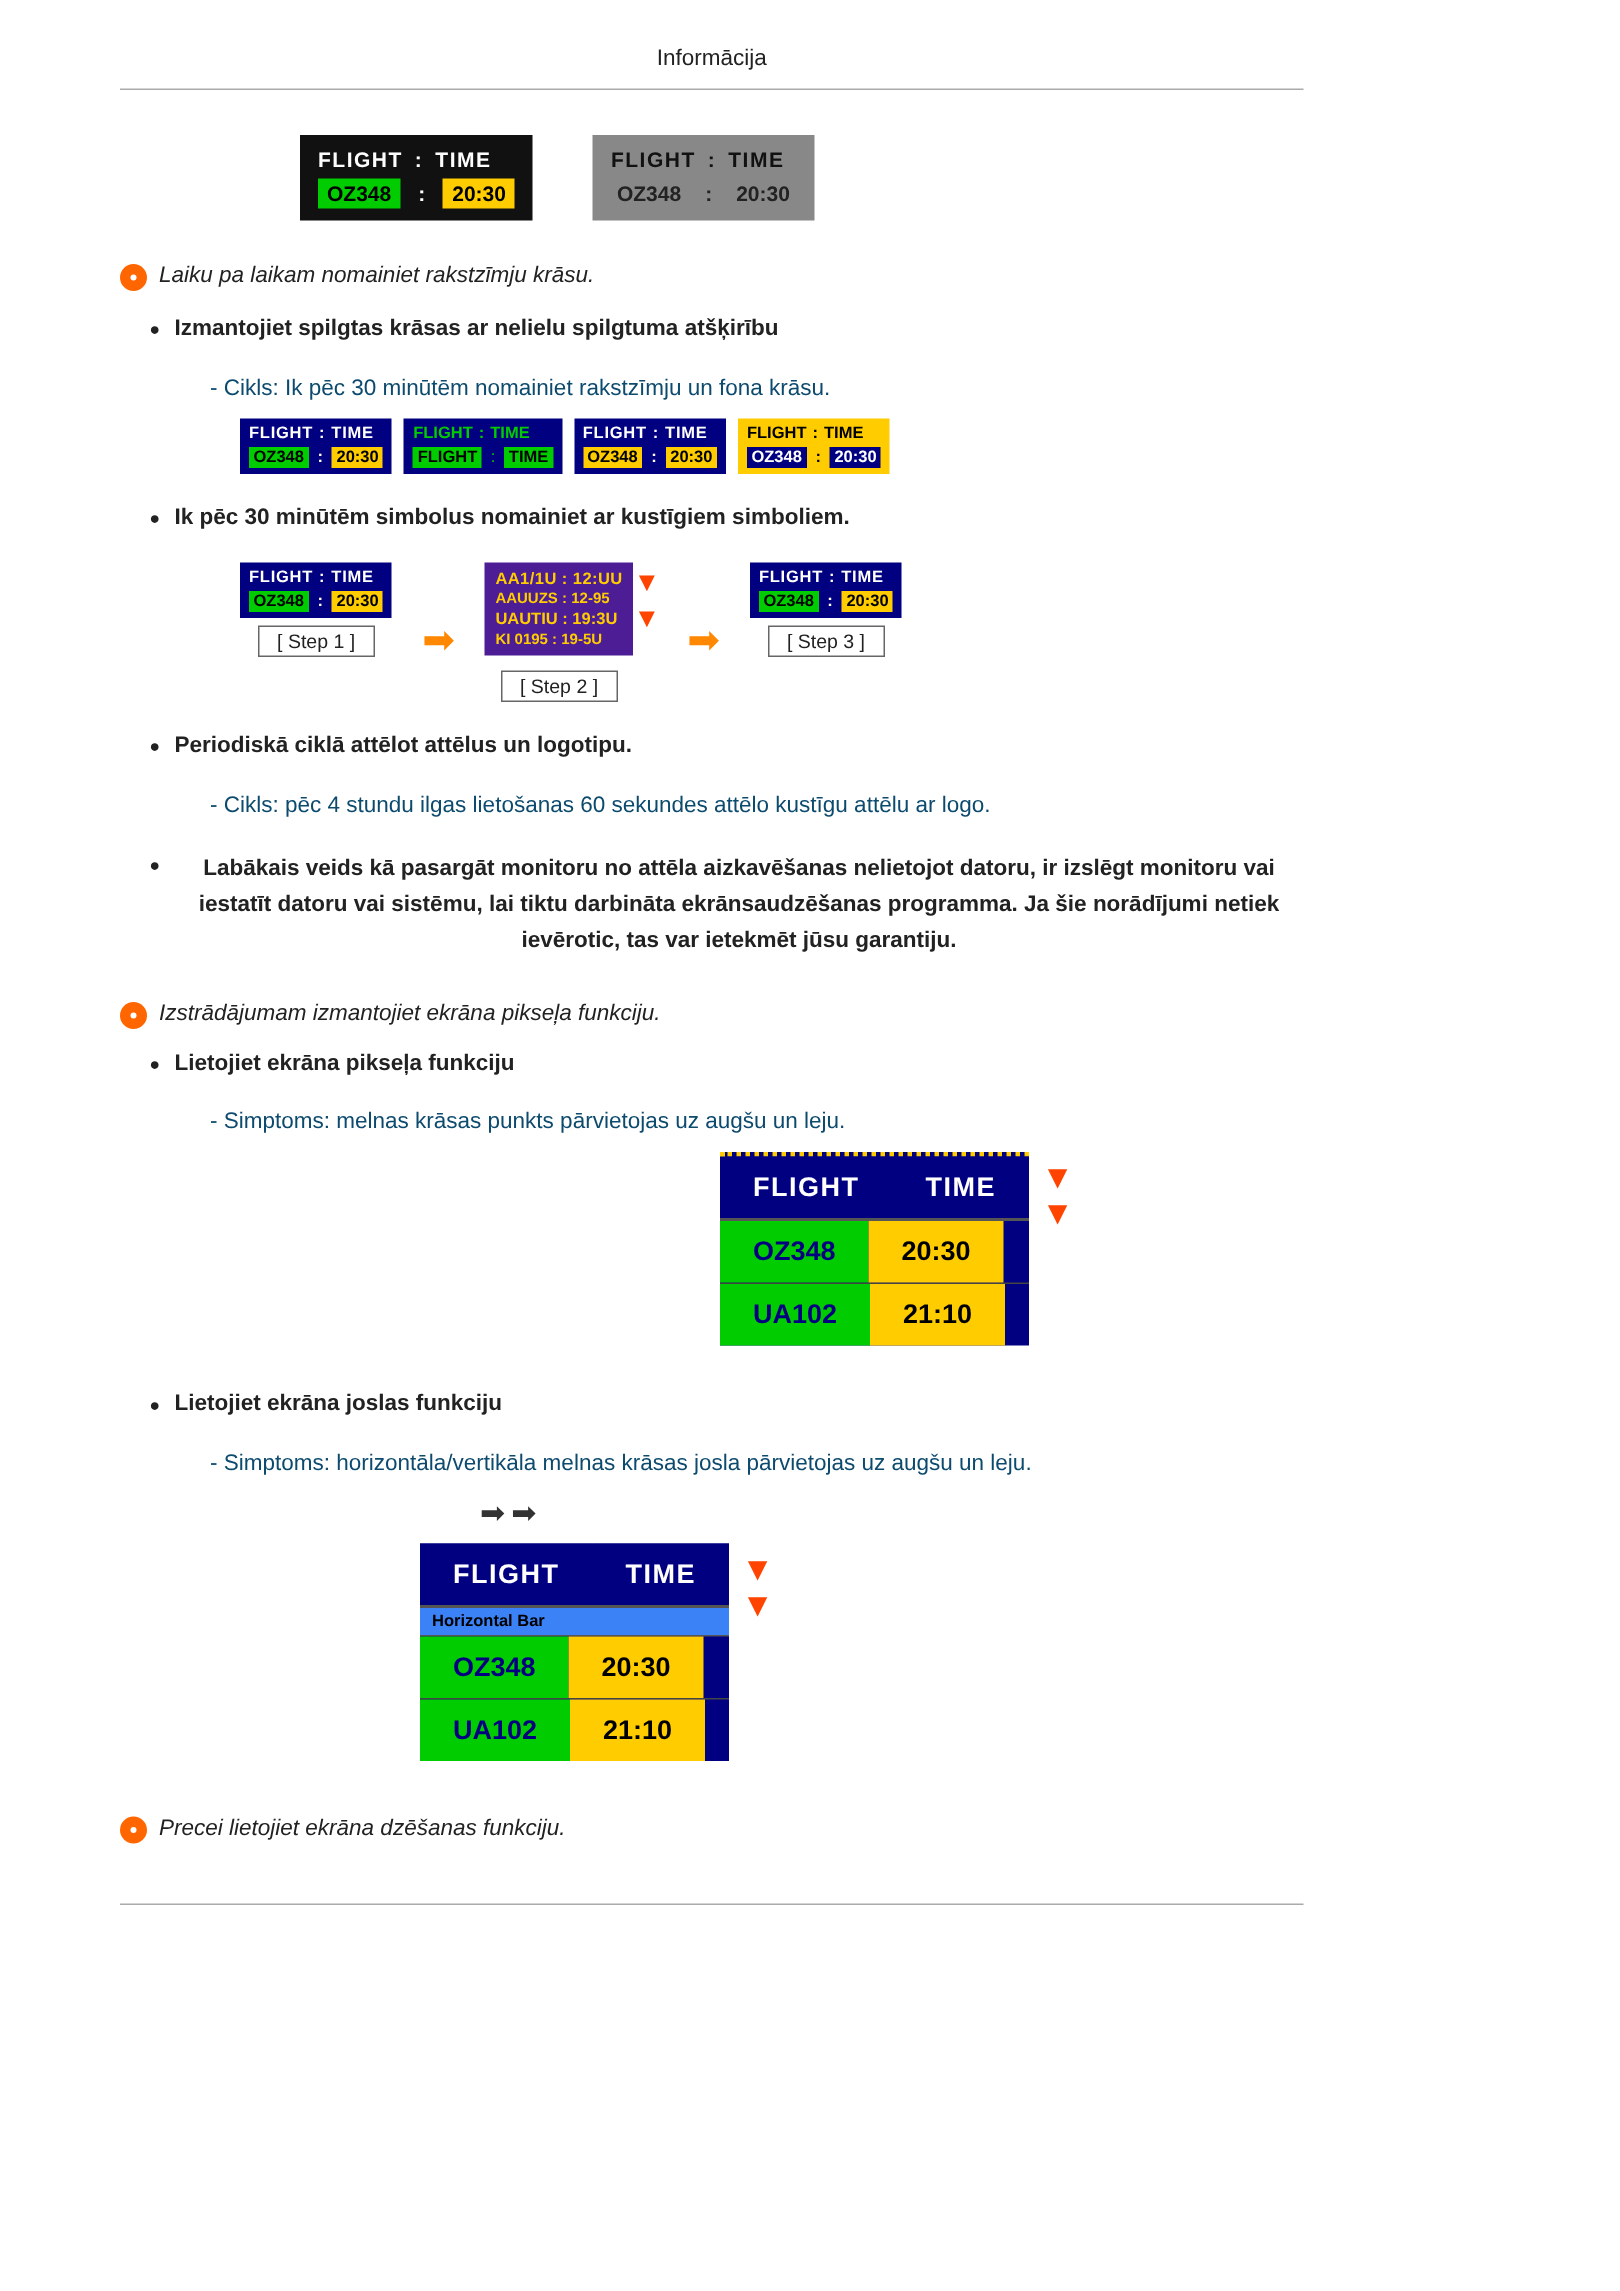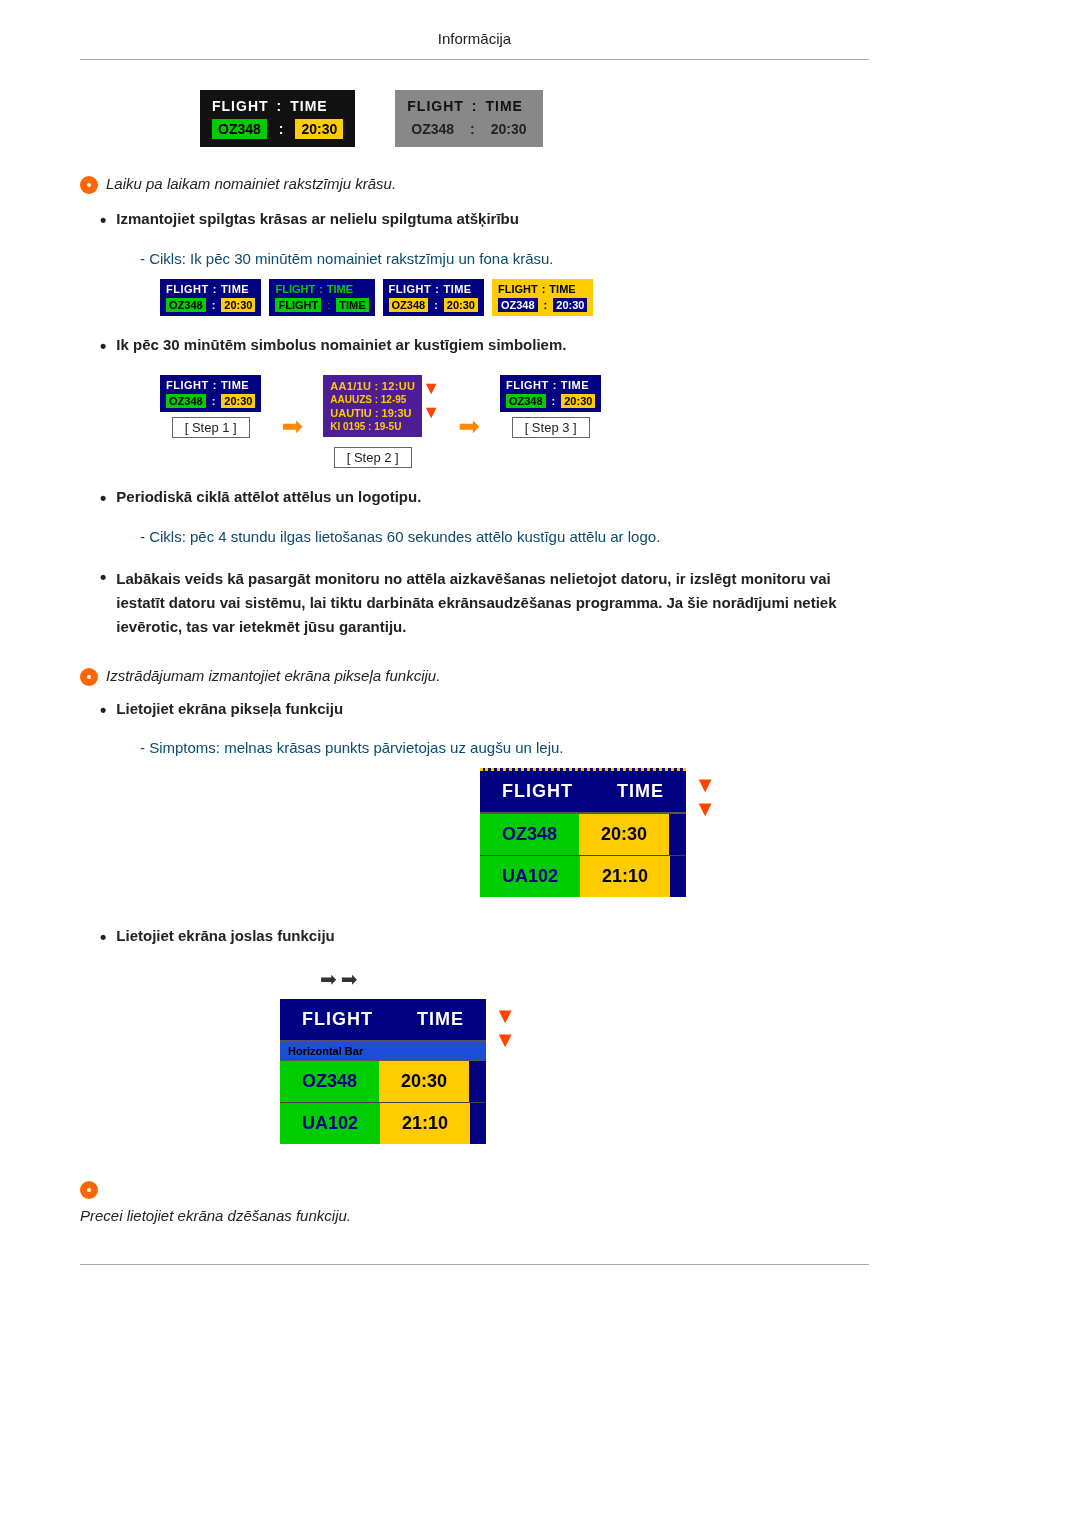--- a/index.html
+++ b/index.html
@@ -392,21 +392,21 @@
   <div class="bullet-item section-gap" style="margin-top:14px;">
     <span>Periodiskā ciklā attēlot attēlus un logotipu.</span>
   </div>
 
   
   <div class="sub-text">
     <span>- Cikls: pēc 4 stundu ilgas lietošanas 60 sekundes attēlo kustīgu attēlu ar logo.</span>
   </div>
 
   
-  <div class="bullet-item section-gap" style="margin-top:22px;">
+  <div class="bullet-item section-gap" style="margin-top:22px;text-align:center;">
     <div class="long-text" style="padding-left:0;">Labākais veids kā pasargāt monitoru no attēla aizkavēšanas nelietojot datoru, ir izslēgt monitoru vai iestatīt datoru vai sistēmu, lai tiktu darbināta ekrānsaudzēšanas programma. Ja šie norādījumi netiek ievērotic, tas var ietekmēt jūsu garantiju.</div>
   </div>
 
   
   <div class="notice" style="margin-top:14px;">
     <span class="notice-icon"></span>
     <span>Izstrādājumam izmantojiet ekrāna pikseļa funkciju.</span>
   </div>
 
   
@@ -442,20 +442,23 @@
       </div>
     </div>
   </div>
 
   
   <div class="bullet-item section-gap" style="margin-top:10px;">
     <span>Lietojiet ekrāna joslas funkciju</span>
   </div>
 
   
+  <div class="sub-text">
+    <span>- Simptoms: horizontāla/vertikāla melnas krāsas josla pārvietojas uz augšu un leju.</span>
+  </div>
 
   
   <div class="arrow-pair">
     <span class="arr">➡</span>
     <span class="arr">➡</span>
   </div>
 
   
   <div style="margin-left:200px;display:inline-block;position:relative;margin-bottom:20px;">
     
@@ -463,34 +466,34 @@
       <span style="color:#ff4400;font-size:22px;line-height:1;">▼</span>
       <span style="color:#ff4400;font-size:22px;line-height:1;">▼</span>
     </div>
     <div style="background:#000080;">
       <div style="display:flex;border-bottom:2px solid #555;">
         <div style="background:#000080;color:#fff;font-weight:bold;font-size:18px;padding:10px 22px;letter-spacing:1px;">FLIGHT</div>
         <div style="background:#000080;color:#fff;font-weight:bold;font-size:18px;padding:10px 22px;letter-spacing:1px;">TIME</div>
       </div>
 
       <div style="display:flex;border-bottom:1px solid #555;">
-        <div style="background:#1d4ed8;color:#000;font-size:11px;font-weight:bold;padding:3px 8px;width:100%;">Horizontal Bar</div>
+        <div style="background:#3b82f6;color:#000;font-size:11px;font-weight:bold;padding:3px 8px;width:100%;">Horizontal Bar</div>
       </div>
       <div style="display:flex;border-bottom:1px solid #444;">
         <div style="background:#00cc00;color:#000080;font-weight:bold;font-size:18px;padding:10px 22px;">OZ348</div>
         <div style="background:#ffcc00;color:#000;font-weight:bold;font-size:18px;padding:10px 22px;">20:30</div>
       </div>
       <div style="display:flex;">
         <div style="background:#00cc00;color:#000080;font-weight:bold;font-size:18px;padding:10px 22px;">UA102</div>
         <div style="background:#ffcc00;color:#000;font-weight:bold;font-size:18px;padding:10px 22px;">21:10</div>
       </div>
     </div>
   </div>
 
   
-  <div class="notice" style="margin-top:16px;margin-bottom:24px;flex-direction:column;">
+  <div class="notice" style="margin-top:16px;margin-bottom:24px;">
     <span class="notice-icon"></span>
     <span>Precei lietojiet ekrāna dzēšanas funkciju.</span>
   </div>
 
   <hr class="page-divider">
 
 </div>
 
 </body></html>

